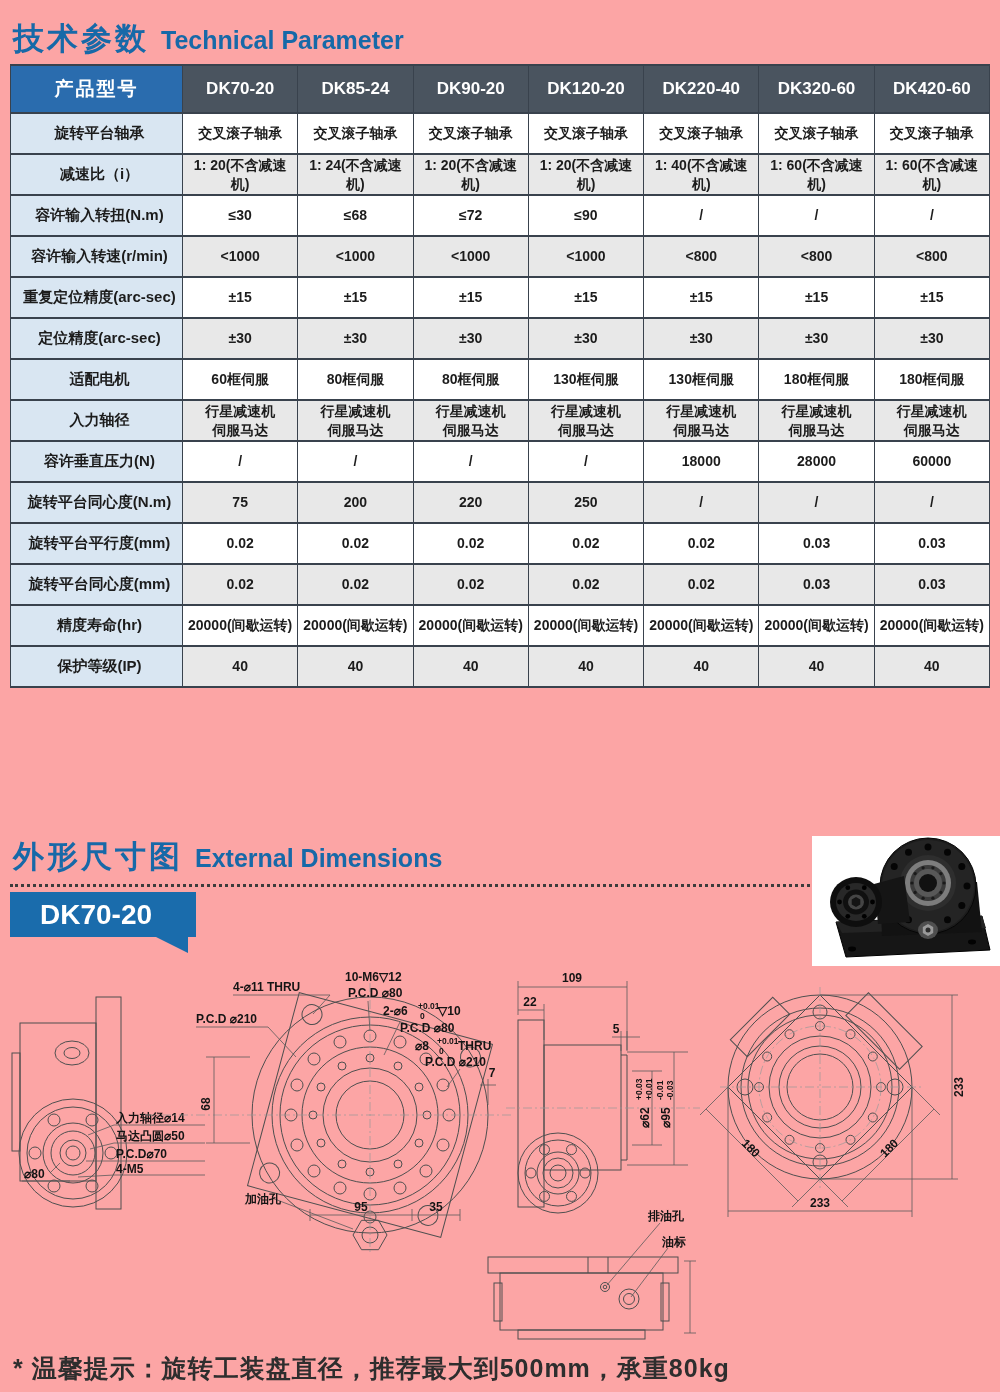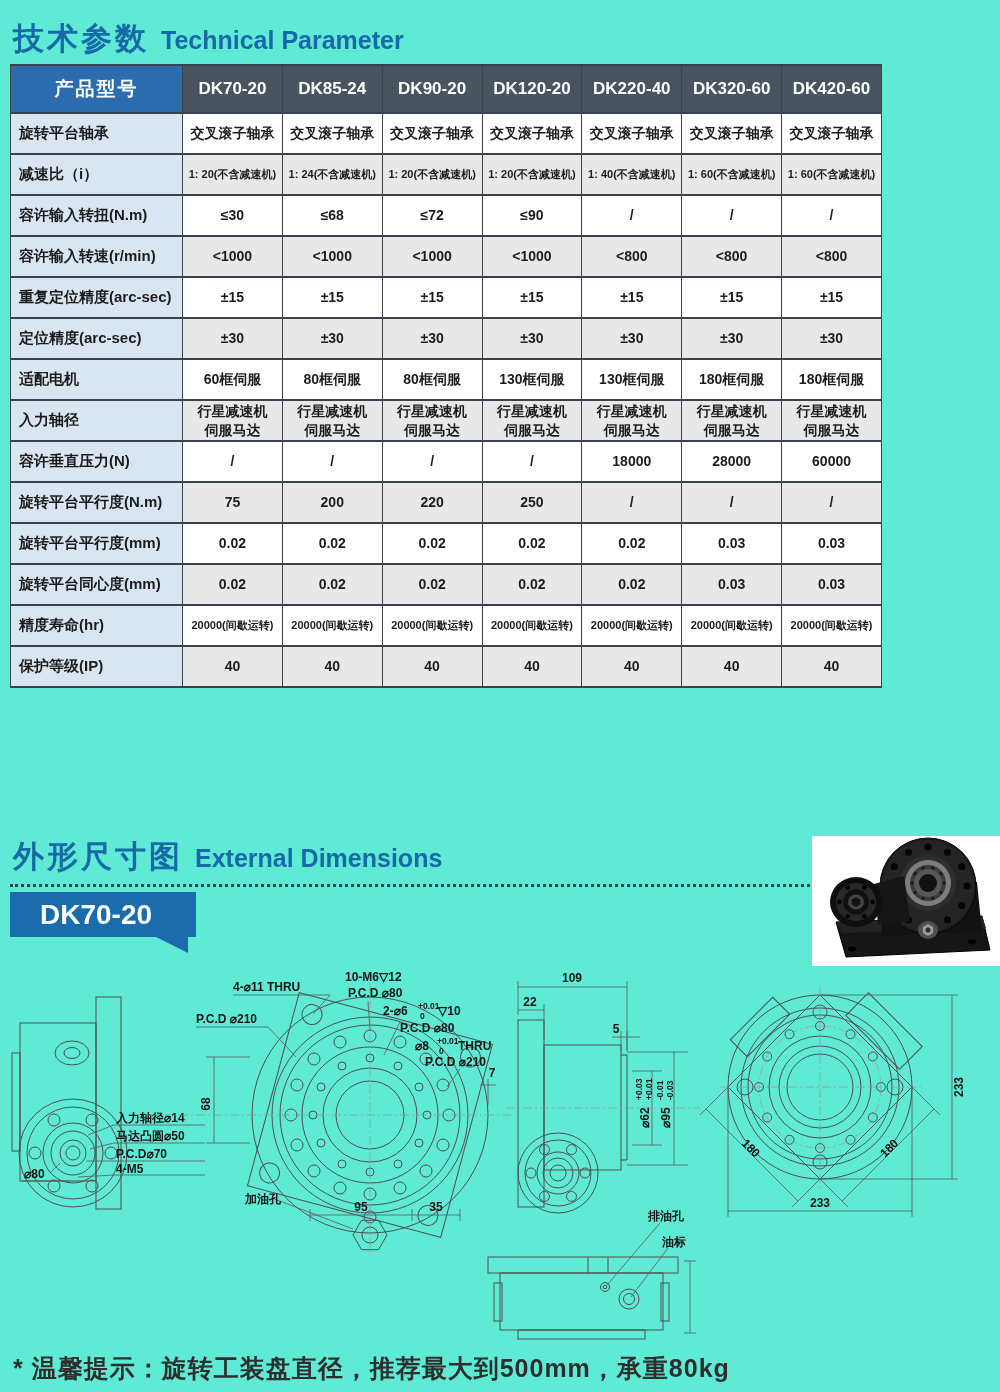--- a/index.html
+++ b/index.html
@@ -1,38 +1,38 @@
 <!DOCTYPE html>
 <html><head>
 <meta charset="utf-8">
 <style>
   html,body { margin:0; padding:0; background:#ffffff; }
-  .page { position:relative; width:1000px; height:1392px; background:#5eead4;
+  .page { position:relative; width:1000px; height:1392px; background:#fca5a5;
           font-family:"Liberation Sans",sans-serif; overflow:hidden; }
 
   
   .sec-title { position:absolute; left:13px; display:flex; align-items:baseline; gap:12px; }
   .sec-title .zh { font-size:31px; font-weight:bold; color:#1769a8; letter-spacing:3px; }
   .sec-title .en { font-size:25px; font-weight:bold; color:#1769a8;margin-top:18px; }
   #tech-title { top:8px; }
   #dim-title  { top:826px;gap:12px; }
 
   
-  table.spec { position:absolute; left:10px; top:64px; width:872px;
+  table.spec { position:absolute; left:10px; top:64px; width:980px;
                border-collapse:collapse; table-layout:fixed; }
   .spec th, .spec td { border:2px solid #39424d; border-left-width:1px; border-right-width:1px;
                        text-align:center; }
   .spec thead th { background:#4a545f; color:#fff; font-size:17px; font-weight:bold; height:44px; }
   .spec thead th.first { background:#2a6cae; font-size:19px; letter-spacing:2px; }
-  .spec tbody th { background:#d9e6f2; color:#1c1c1c; text-align:left; padding:0 2px 0 8px;
+  .spec tbody th { background:#d9e6f2; color:#1c1c1c; text-align:center; padding:0 2px 0 8px;
                    font-size:15px; font-weight:bold; }
   .spec tbody td { background:#fff; color:#1c1c1c; font-size:14px; font-weight:600;
                    height:37px; padding:1px 2px; line-height:1.3; white-space:pre-line; }
   .spec tbody tr.stripe td { background:#e8e8e8; }
-  .spec tbody tr.small td  { font-size:11px; }
+  .spec tbody tr.small td  { font-size:14px; }
 
   
   #dotline { position:absolute; left:10px; top:884px; width:980px; border-top:3px dotted #3c3c3c; }
   #model-badge { position:absolute; left:10px; top:892px; width:186px; height:45px;
                  background:#1a6cac; color:#fff; font-size:28px; font-weight:bold;
                  line-height:45px; padding-left:30px; box-sizing:border-box; }
   #badge-tail { position:absolute; left:156px; top:937px; width:32px; height:16px;
                 background:#1a6cac; clip-path:polygon(0 0,100% 0,100% 100%); }
 
   #product-photo { position:absolute; left:812px; top:836px; }
@@ -172,21 +172,21 @@
           <th>容许垂直压力(N)</th>
           <td>/</td>
           <td>/</td>
           <td>/</td>
           <td>/</td>
           <td>18000</td>
           <td>28000</td>
           <td>60000</td>
         </tr>
         <tr class="stripe">
-          <th>旋转平台平行度(N.m)</th>
+          <th>旋转平台同心度(N.m)</th>
           <td>75</td>
           <td>200</td>
           <td>220</td>
           <td>250</td>
           <td>/</td>
           <td>/</td>
           <td>/</td>
         </tr>
         <tr>
           <th>旋转平台平行度(mm)</th>

